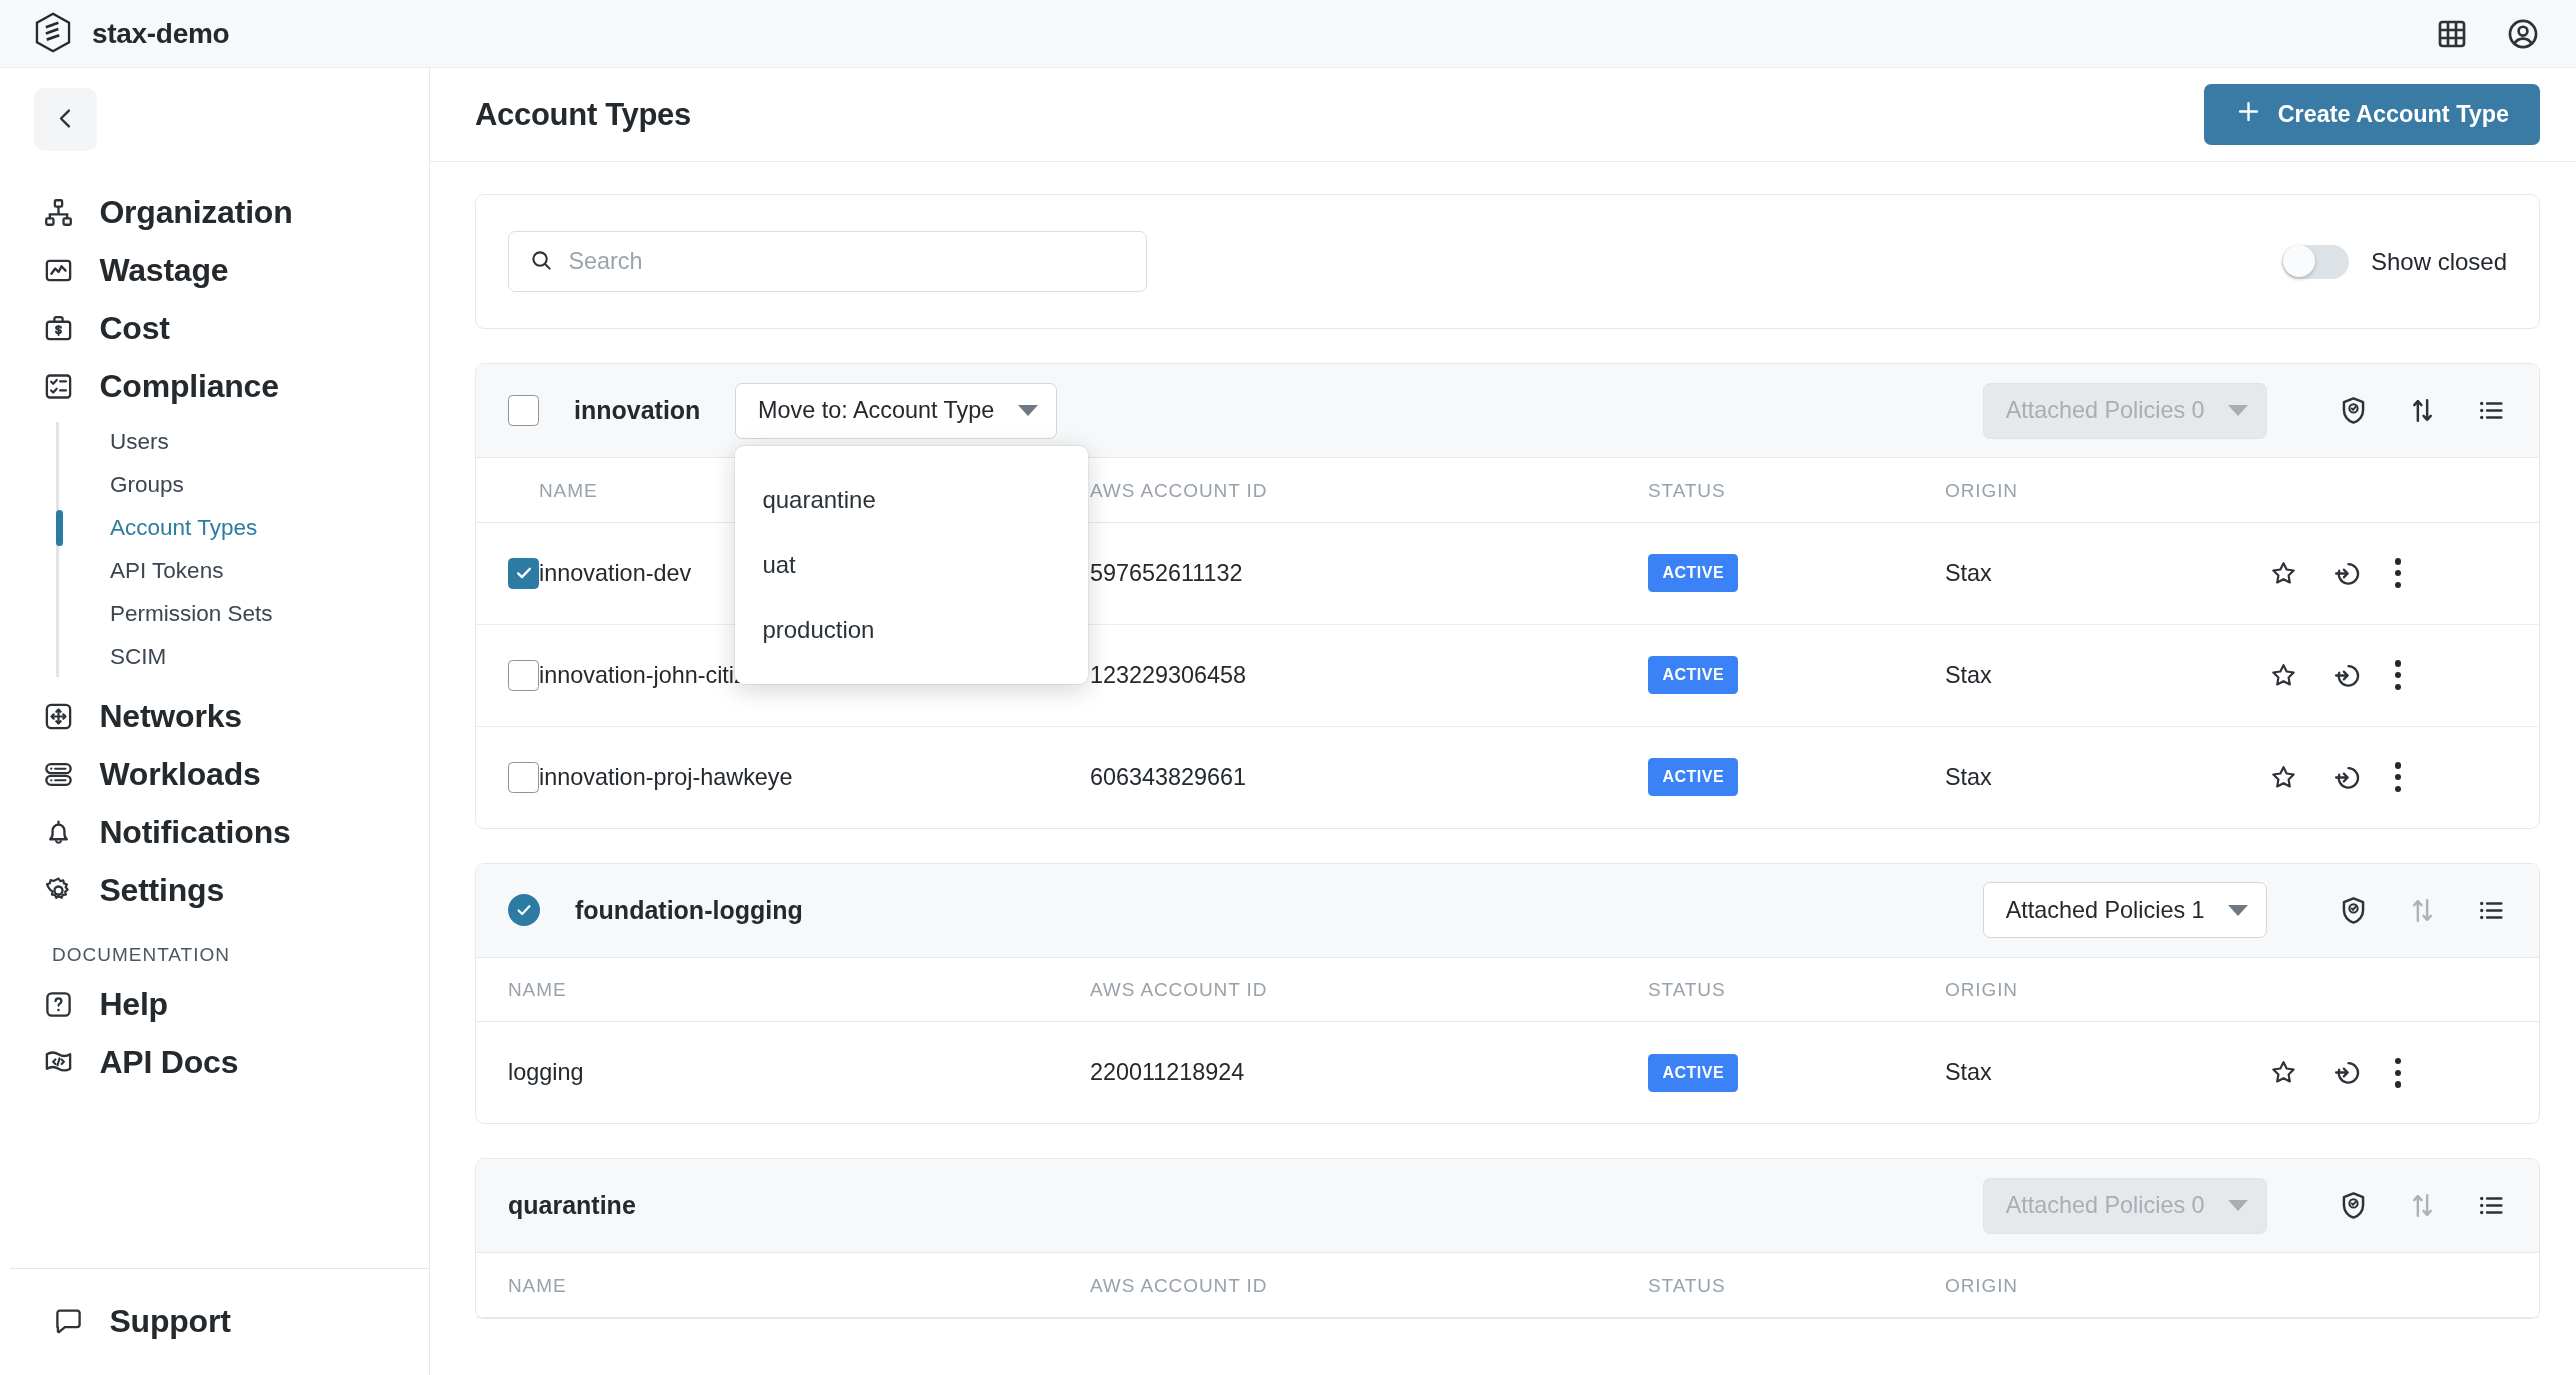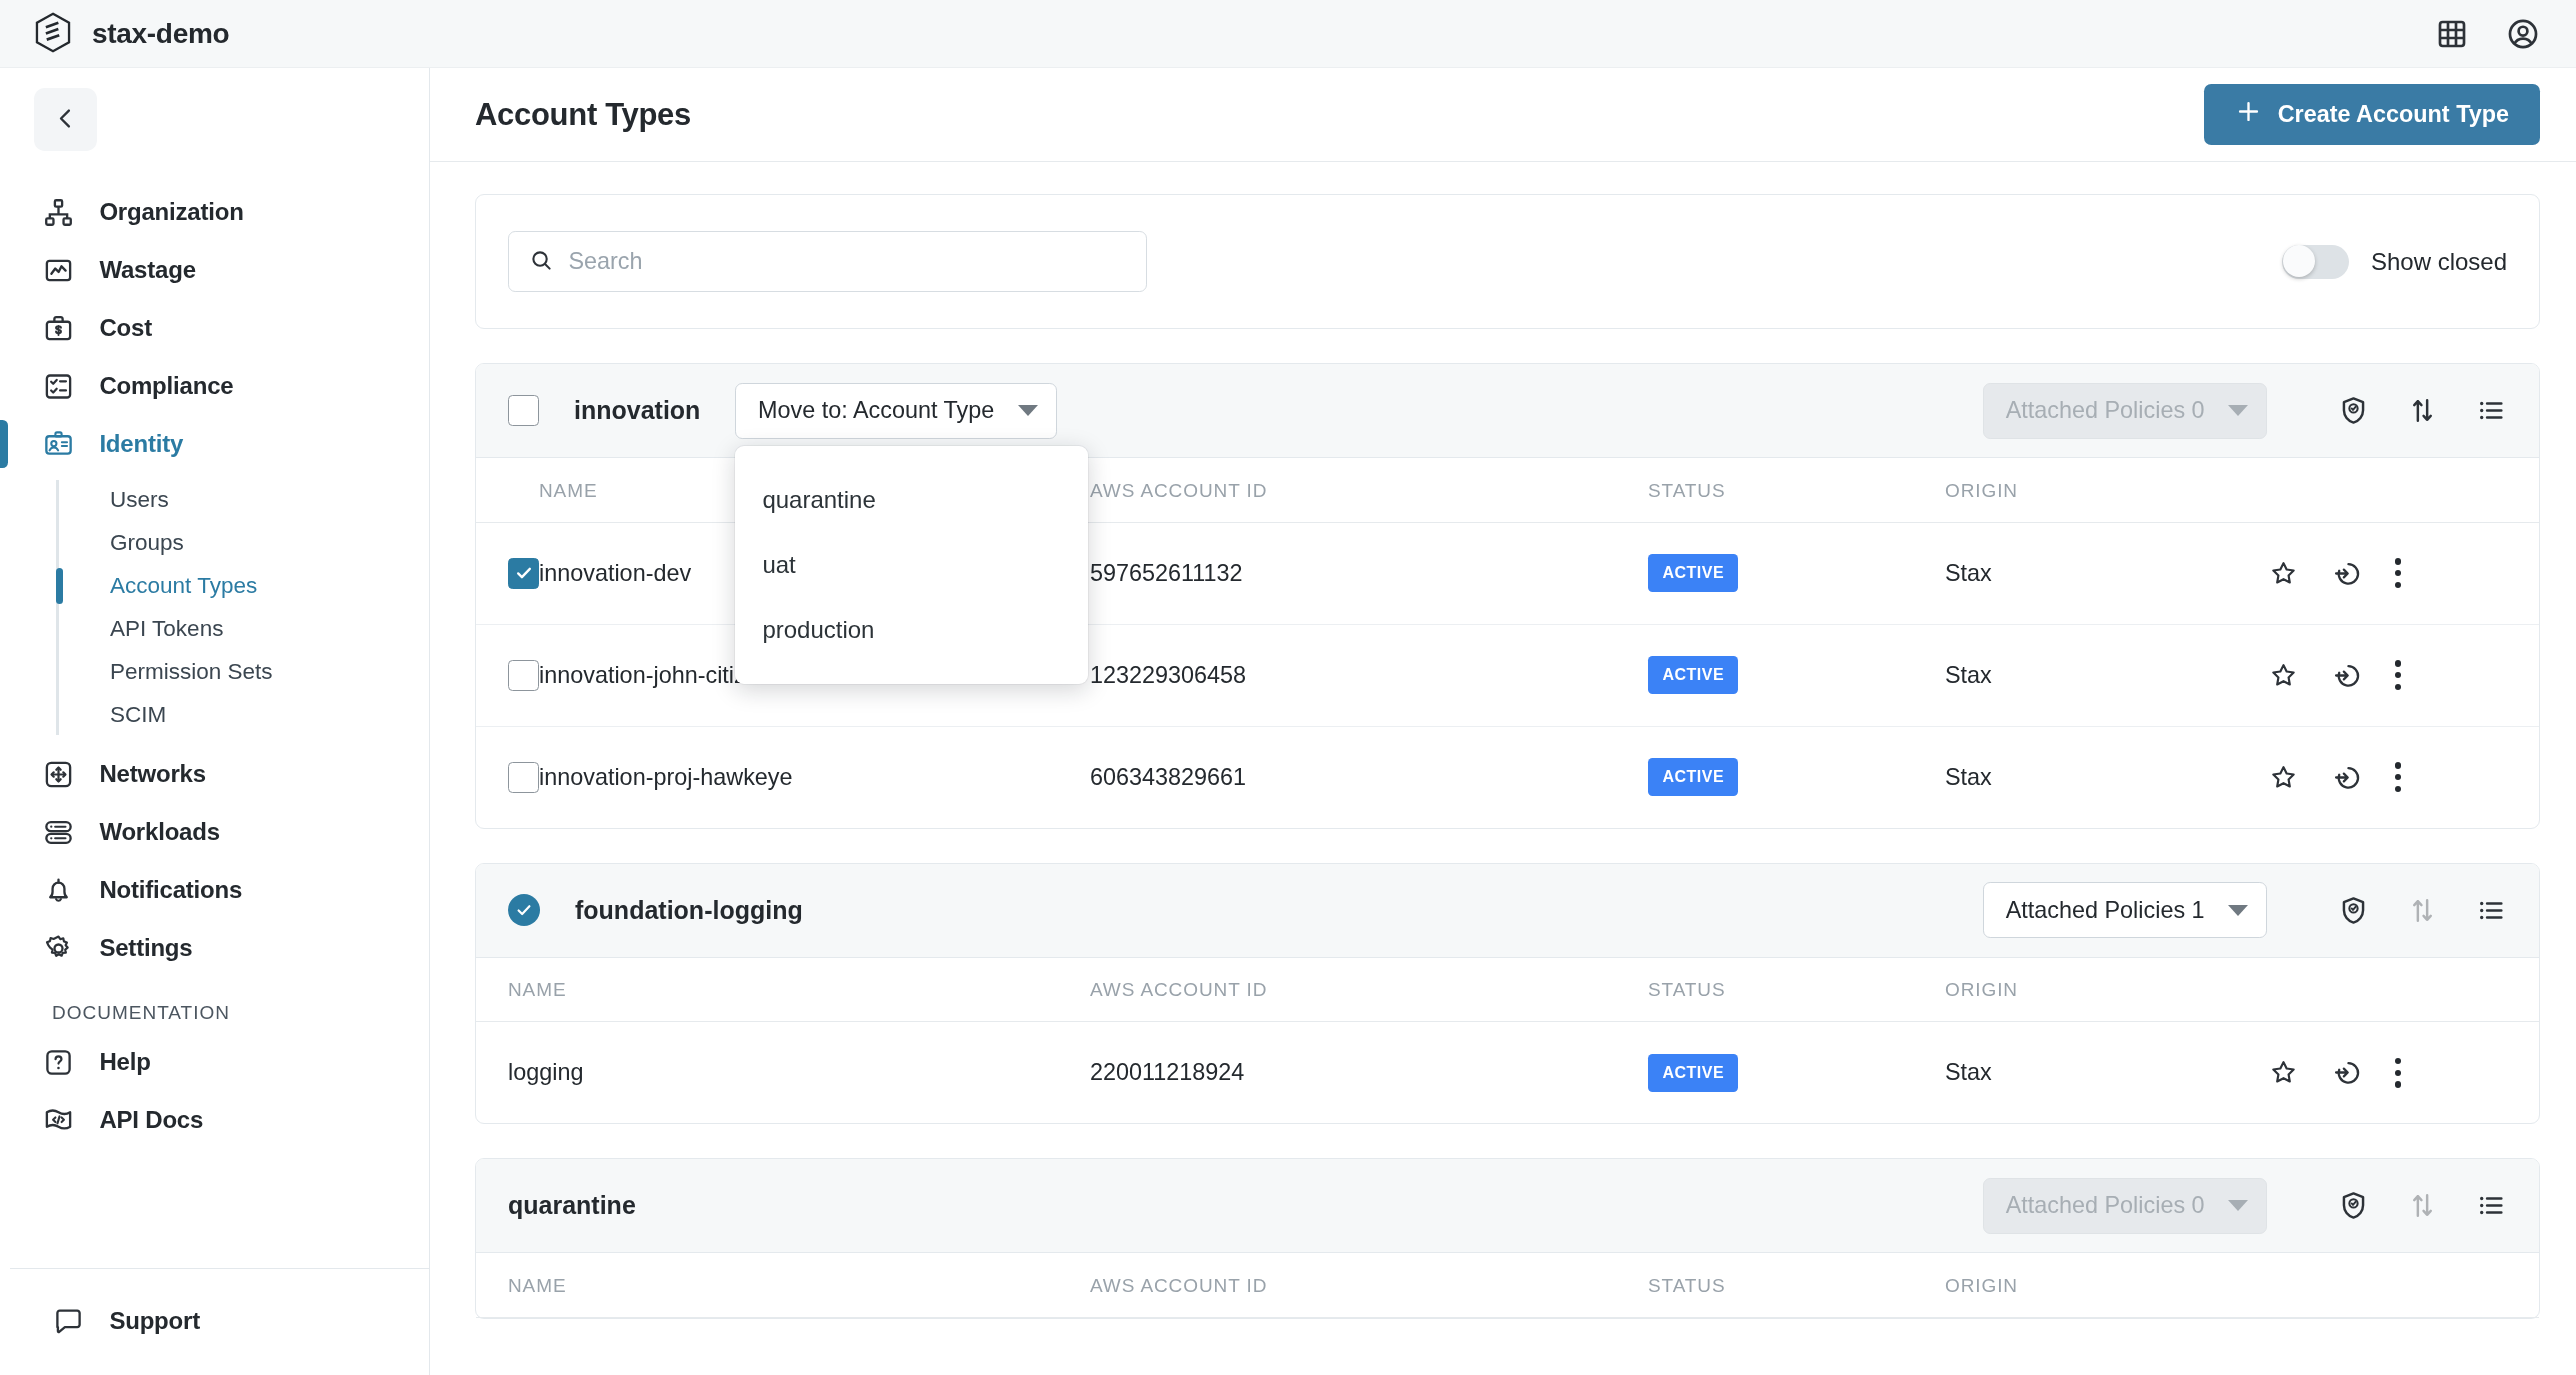--- a/index.html
+++ b/index.html
@@ -36,21 +36,21 @@
     background: #f3f5f7; border-radius: 10.8px;
     display: flex; align-items: center; justify-content: center;
     cursor: pointer;
   }
   .nav { margin-top: 32px; }
   .nav-item {
     display: flex; align-items: center; gap: 23.4px;
     height: 58px; padding-left: 40px; position: relative;
     cursor: pointer; color: #24292e;
   }
-  .nav-item .lbl { font-size: 24px; font-weight: 700; letter-spacing: -0.2px; }
+  .nav-item .lbl { font-size: 32px; font-weight: 700; letter-spacing: -0.2px; }
   .nav-item.active { color: #2b7ba3; }
   .nav-item.active::before {
     content: ""; position: absolute; left: 0; top: 5.4px; bottom: 5.4px;
     width: 8px; border-radius: 0 5.4px 5.4px 0; background: #2b7ba3;
   }
   .nav-icon { width: 36px; height: 36px; display: flex; align-items: center; justify-content: center; }
 
   .subnav { position: relative; margin: 5.4px 0 9px 0; padding-left: 110px; }
   .subnav::before {
     content: ""; position: absolute; left: 56px; top: 1.8px; bottom: 1.8px;
@@ -272,32 +272,20 @@
             <svg width="31" height="31" viewBox="0 0 24 24" fill="none">
               <rect x="3" y="3.5" width="18" height="17" rx="2.4" stroke="#2d3238" stroke-width="1.8"></rect>
               <path d="M6.3 8.3l1.6 1.6 2.7-3" stroke="#2d3238" stroke-width="1.7" stroke-linecap="round" stroke-linejoin="round"></path>
               <path d="M6.3 15.1l1.6 1.6 2.7-3" stroke="#2d3238" stroke-width="1.7" stroke-linecap="round" stroke-linejoin="round"></path>
               <path d="M13.2 8h4.6M13.2 15h4.6" stroke="#2d3238" stroke-width="1.7" stroke-linecap="round"></path>
             </svg>
           </span>
           <span class="lbl">Compliance</span>
         </div>
 
-        <div class="nav-item active">
-          <span class="nav-icon">
-            <svg width="31" height="31" viewBox="0 0 24 24" fill="none">
-              <rect x="2.6" y="5.6" width="18.8" height="13.4" rx="2.2" stroke="#2b7ba3" stroke-width="1.8"></rect>
-              <rect x="9.6" y="2.6" width="4.8" height="3.2" rx="1.2" stroke="#2b7ba3" stroke-width="1.6"></rect>
-              <circle cx="8.4" cy="11.3" r="2" stroke="#2b7ba3" stroke-width="1.6"></circle>
-              <path d="M5.1 16.5c.7-1.5 1.9-2.2 3.3-2.2s2.6.7 3.3 2.2" stroke="#2b7ba3" stroke-width="1.6" stroke-linecap="round"></path>
-              <path d="M14.6 10.2h4M14.6 13.2h4" stroke="#2b7ba3" stroke-width="1.6" stroke-linecap="round"></path>
-            </svg>
-          </span>
-          <span class="lbl">Identity</span>
-        </div>
 
         <div class="subnav">
           <div class="subnav-item">
               <span>Users</span>
             </div>
           <div class="subnav-item">
               <span>Groups</span>
             </div>
           <div class="subnav-item active">
               <span>Account Types</span>

